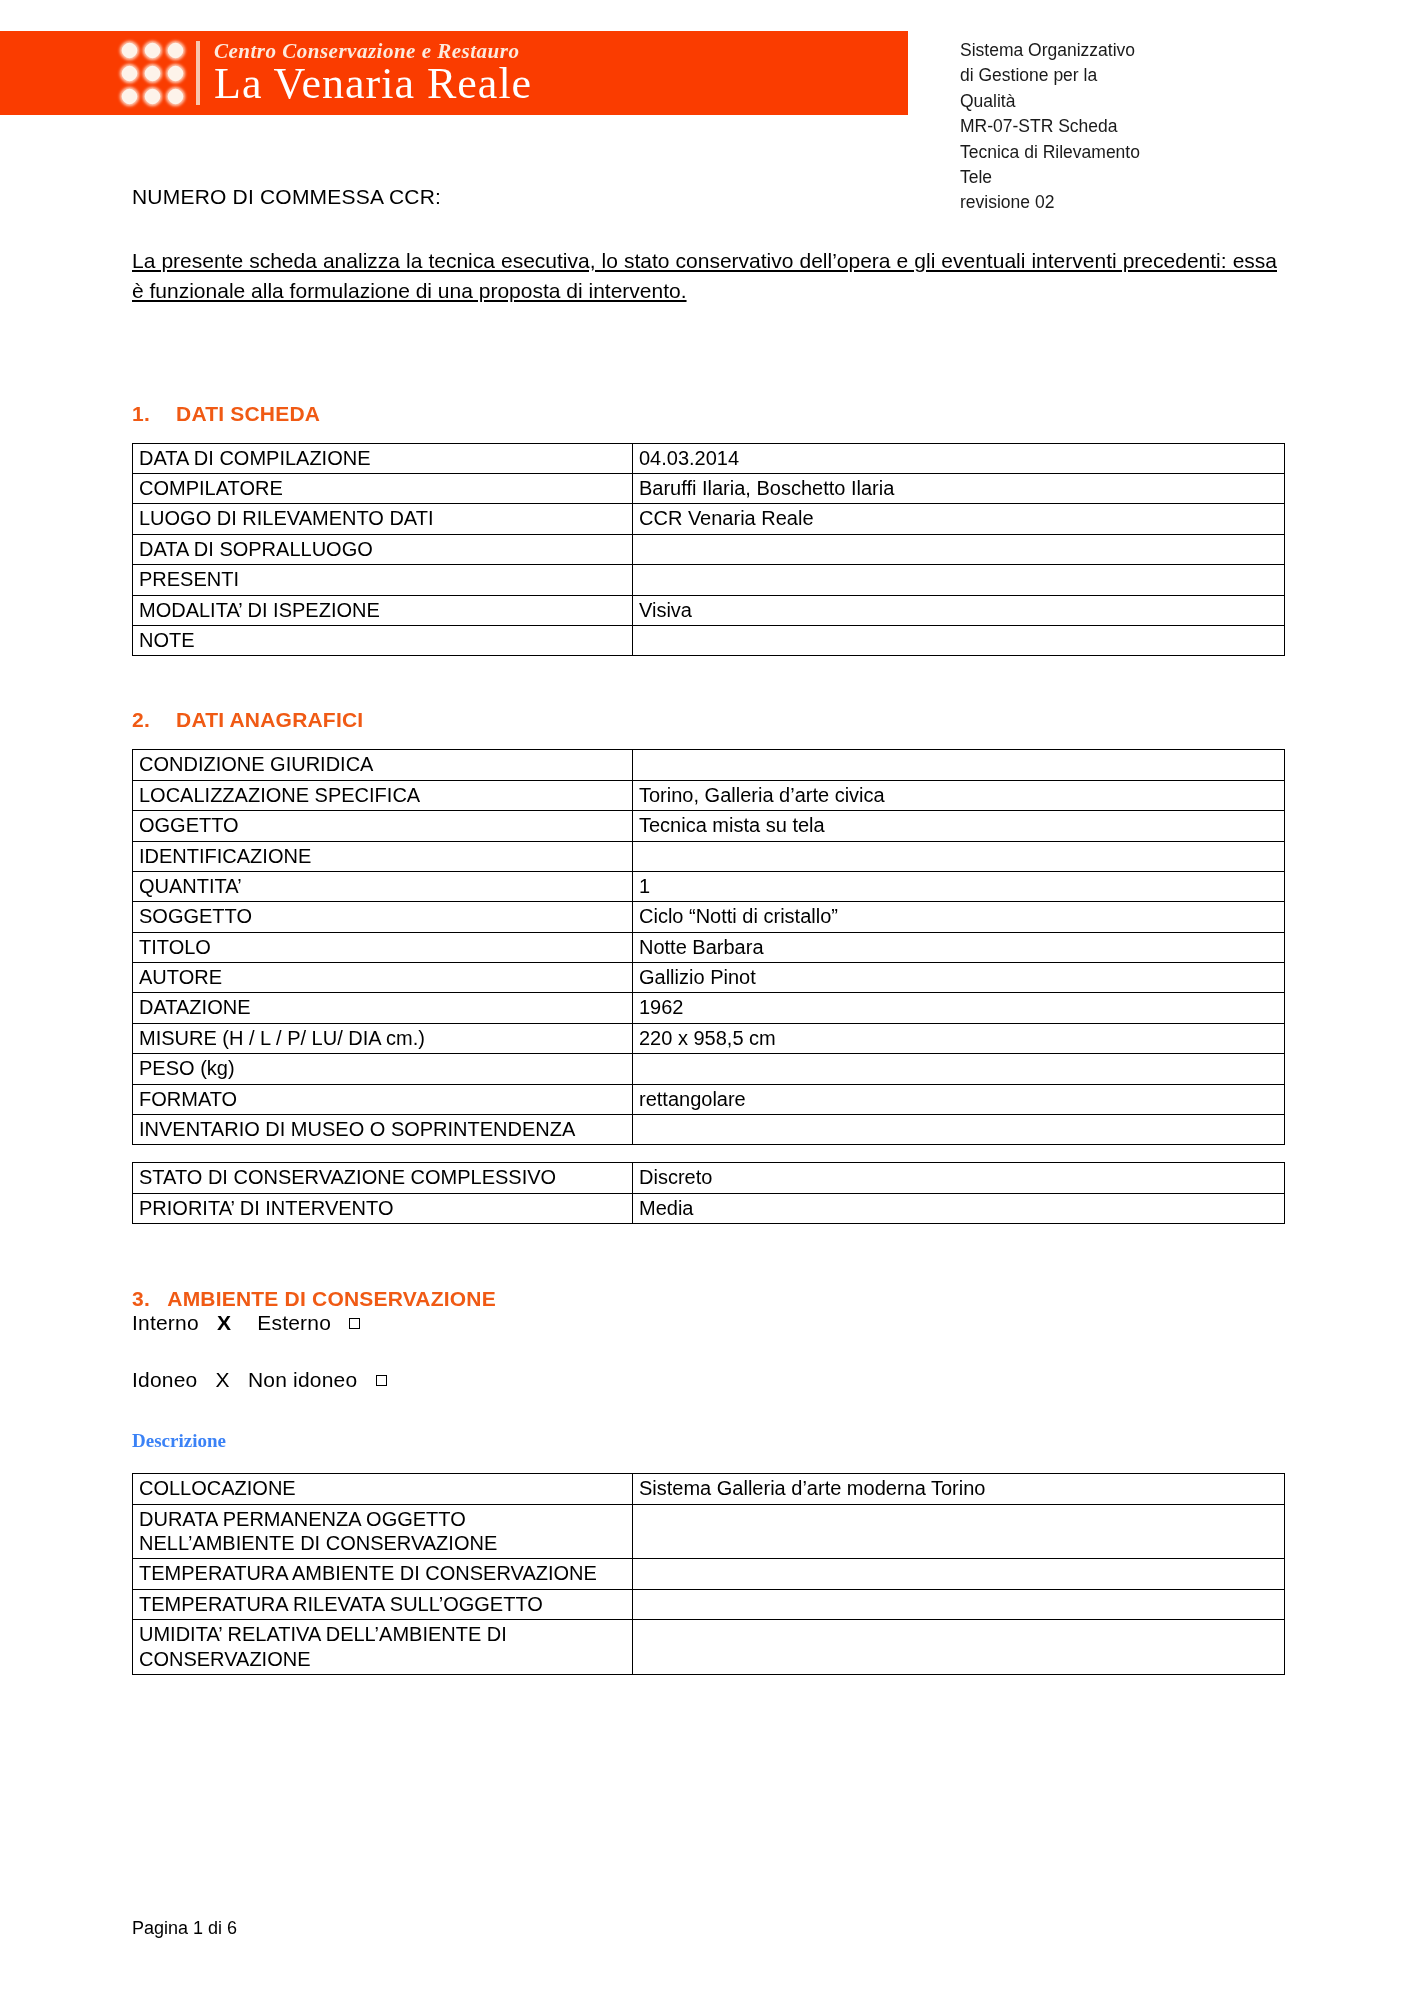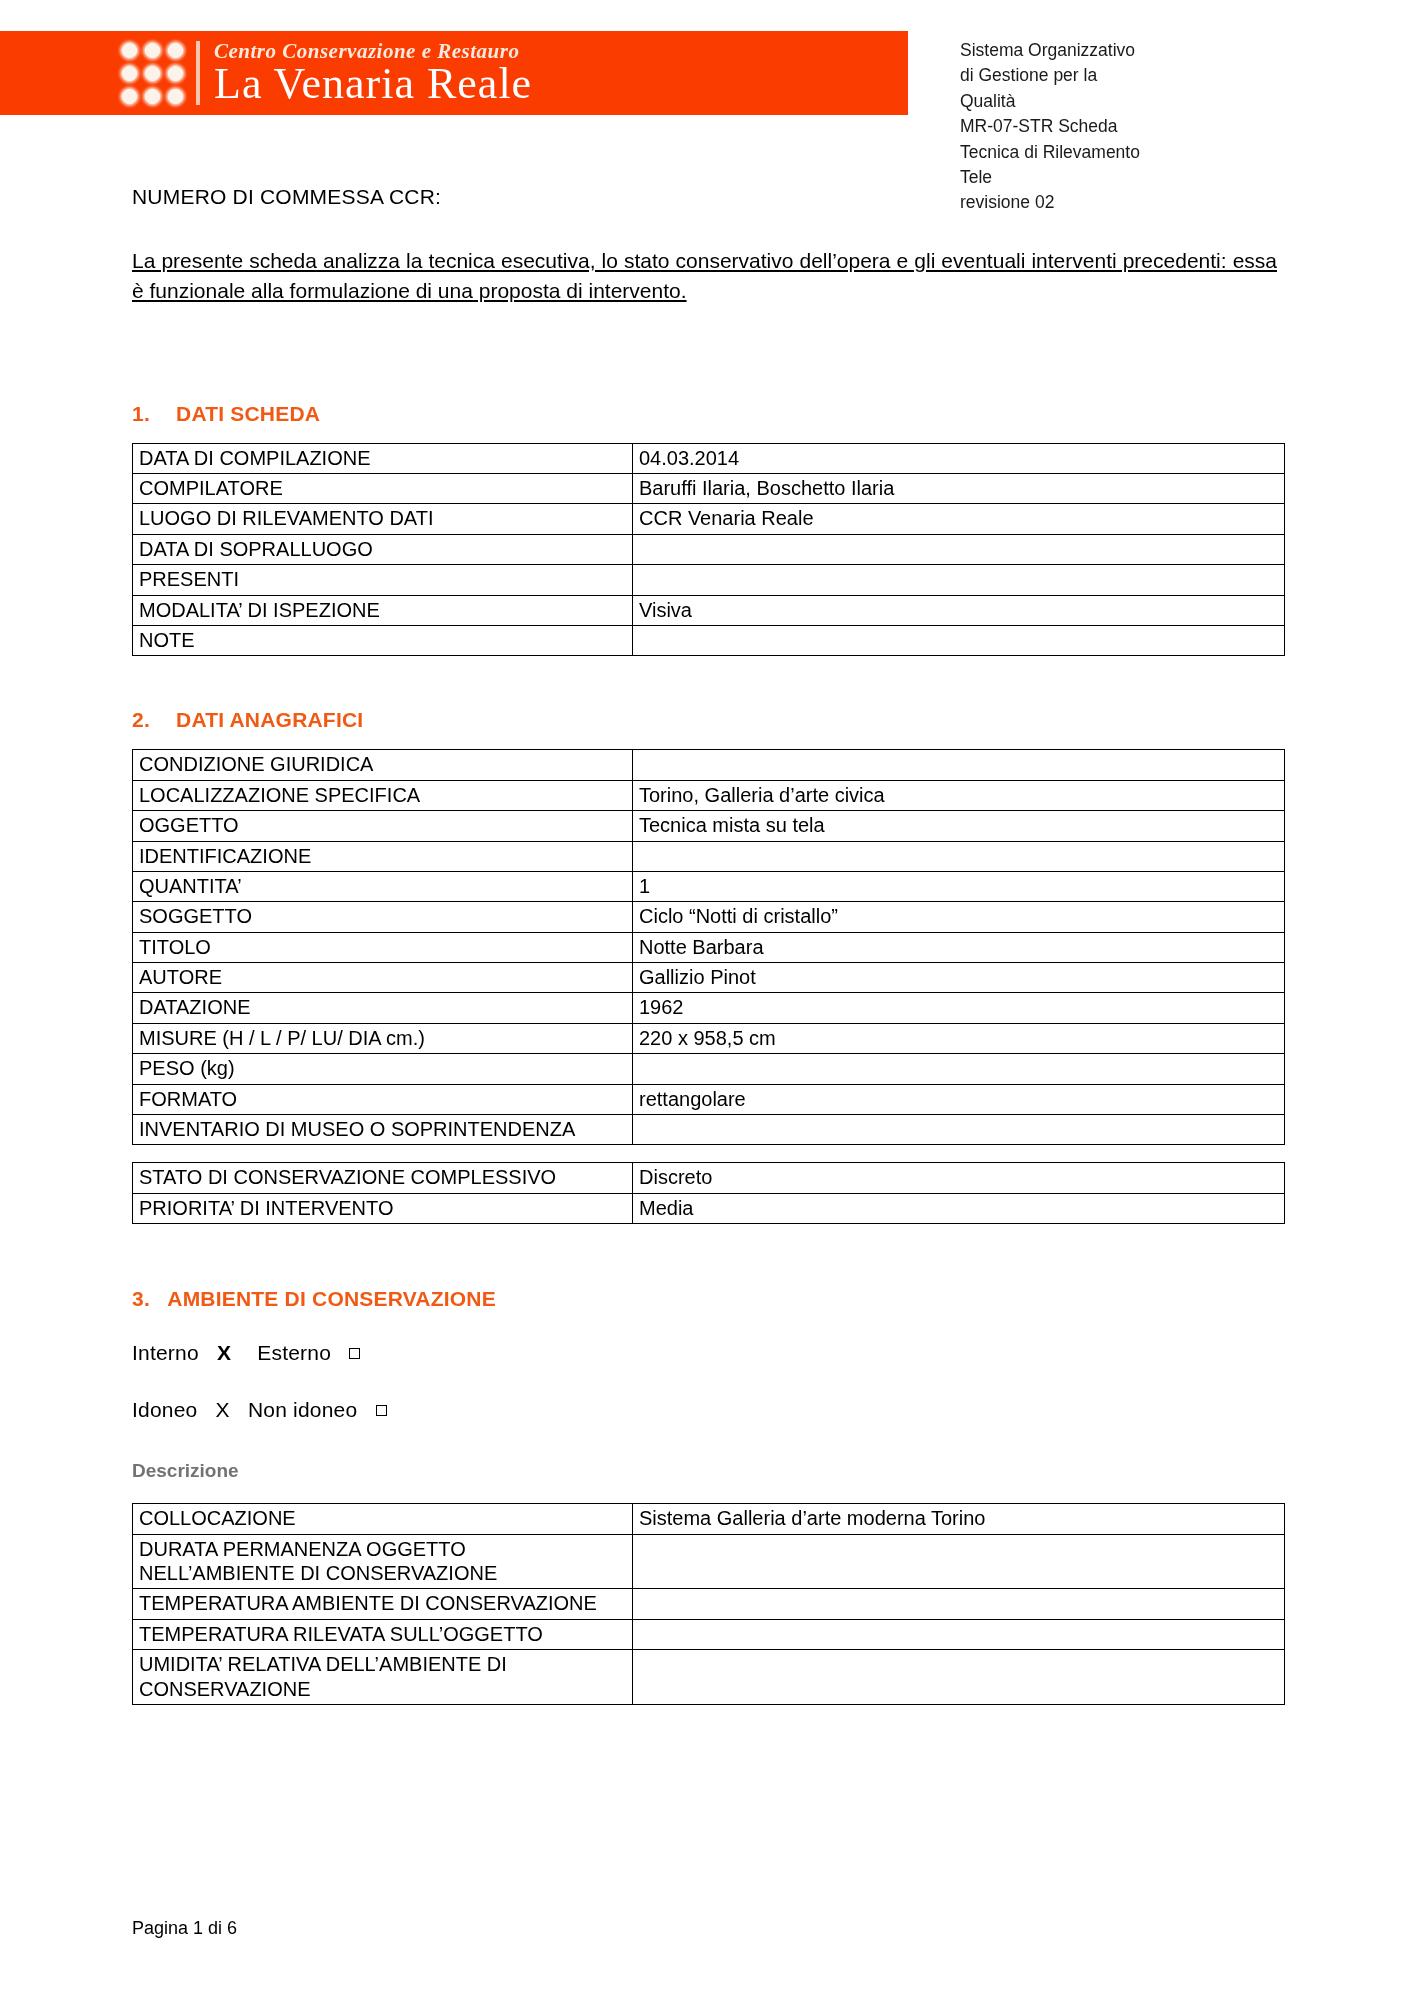--- a/index.html
+++ b/index.html
@@ -120,25 +120,26 @@
     font-weight: bold;
     font-size: 21px;
     letter-spacing: 0.2px;
   }
   .sec-heading .num { display: inline-block; }
   .sec1 { margin-top: 96px; }
   .sec2 { margin-top: 52px; }
   .sec3 { margin-top: 63px; }
 
   .sub-heading {
-    color: #737373;
+    color: #3b82f6;
     font-weight: bold;
     font-size: 19px;
     margin-top: 38px;
     margin-bottom: 21px;
+    font-family: Liberation Serif, serif;
   }
 
   
   table.grid {
     border-collapse: collapse;
     width: 1152px;
     table-layout: fixed;
     margin-top: 17px;
   }
   table.grid td {
@@ -154,21 +155,20 @@
   td.tall { height: 58px; }
 
   .t1 { margin-top: 17px; }
   .t2 { margin-top: 17px; }
   .t3 { margin-top: 56px; }
   .t4 { margin-top: 0px; }
 
   
   .checkline {
     font-size: 21px;
-    margin-top: 30px;
     letter-spacing: 0.2px;
   }
   .checkline.second { margin-top: 33px; }
   .mark-x { font-weight: bold; }
   .box {
     display: inline-block;
     width: 11px; height: 11px;
     border: 1.4px solid #000;
     vertical-align: middle;
     position: relative;

